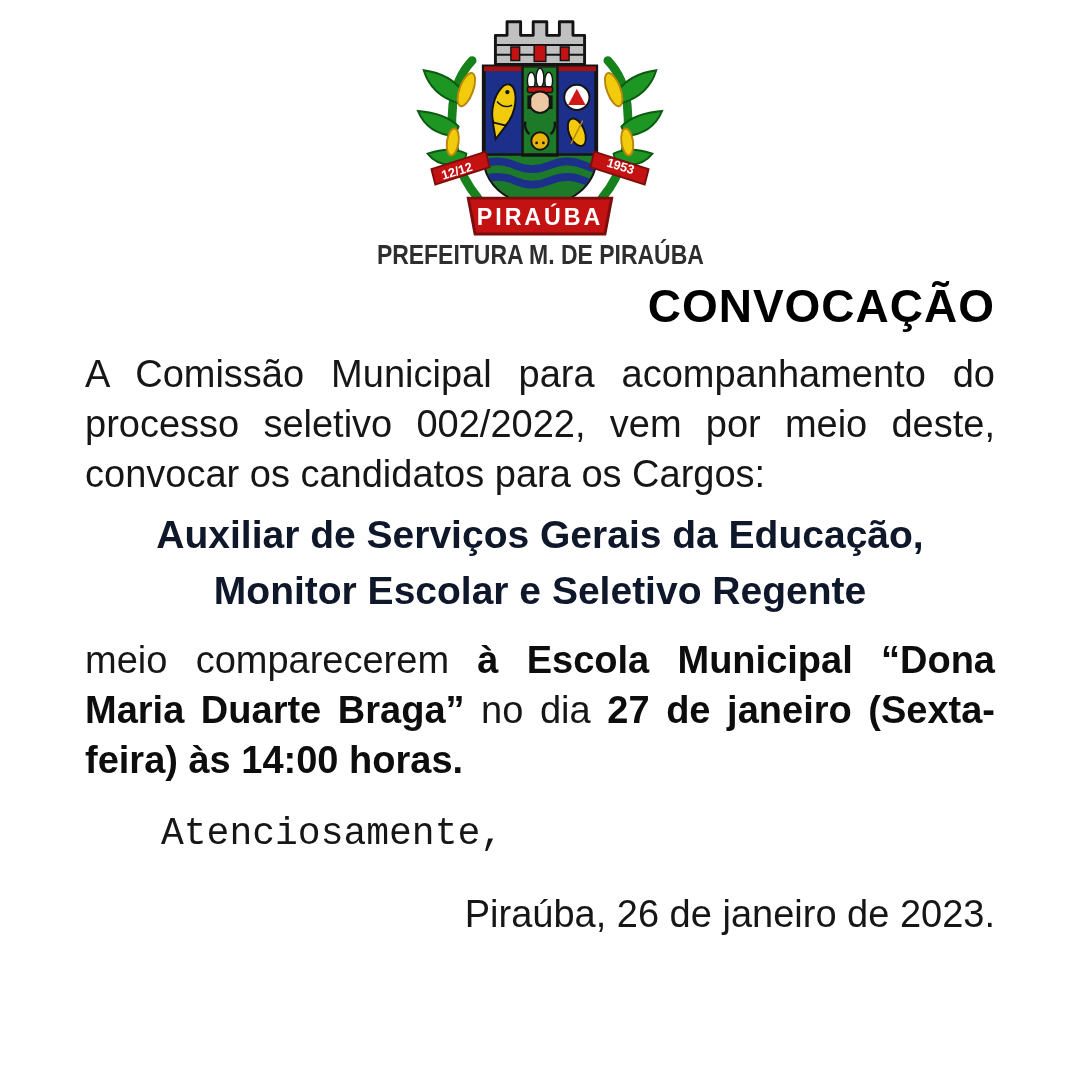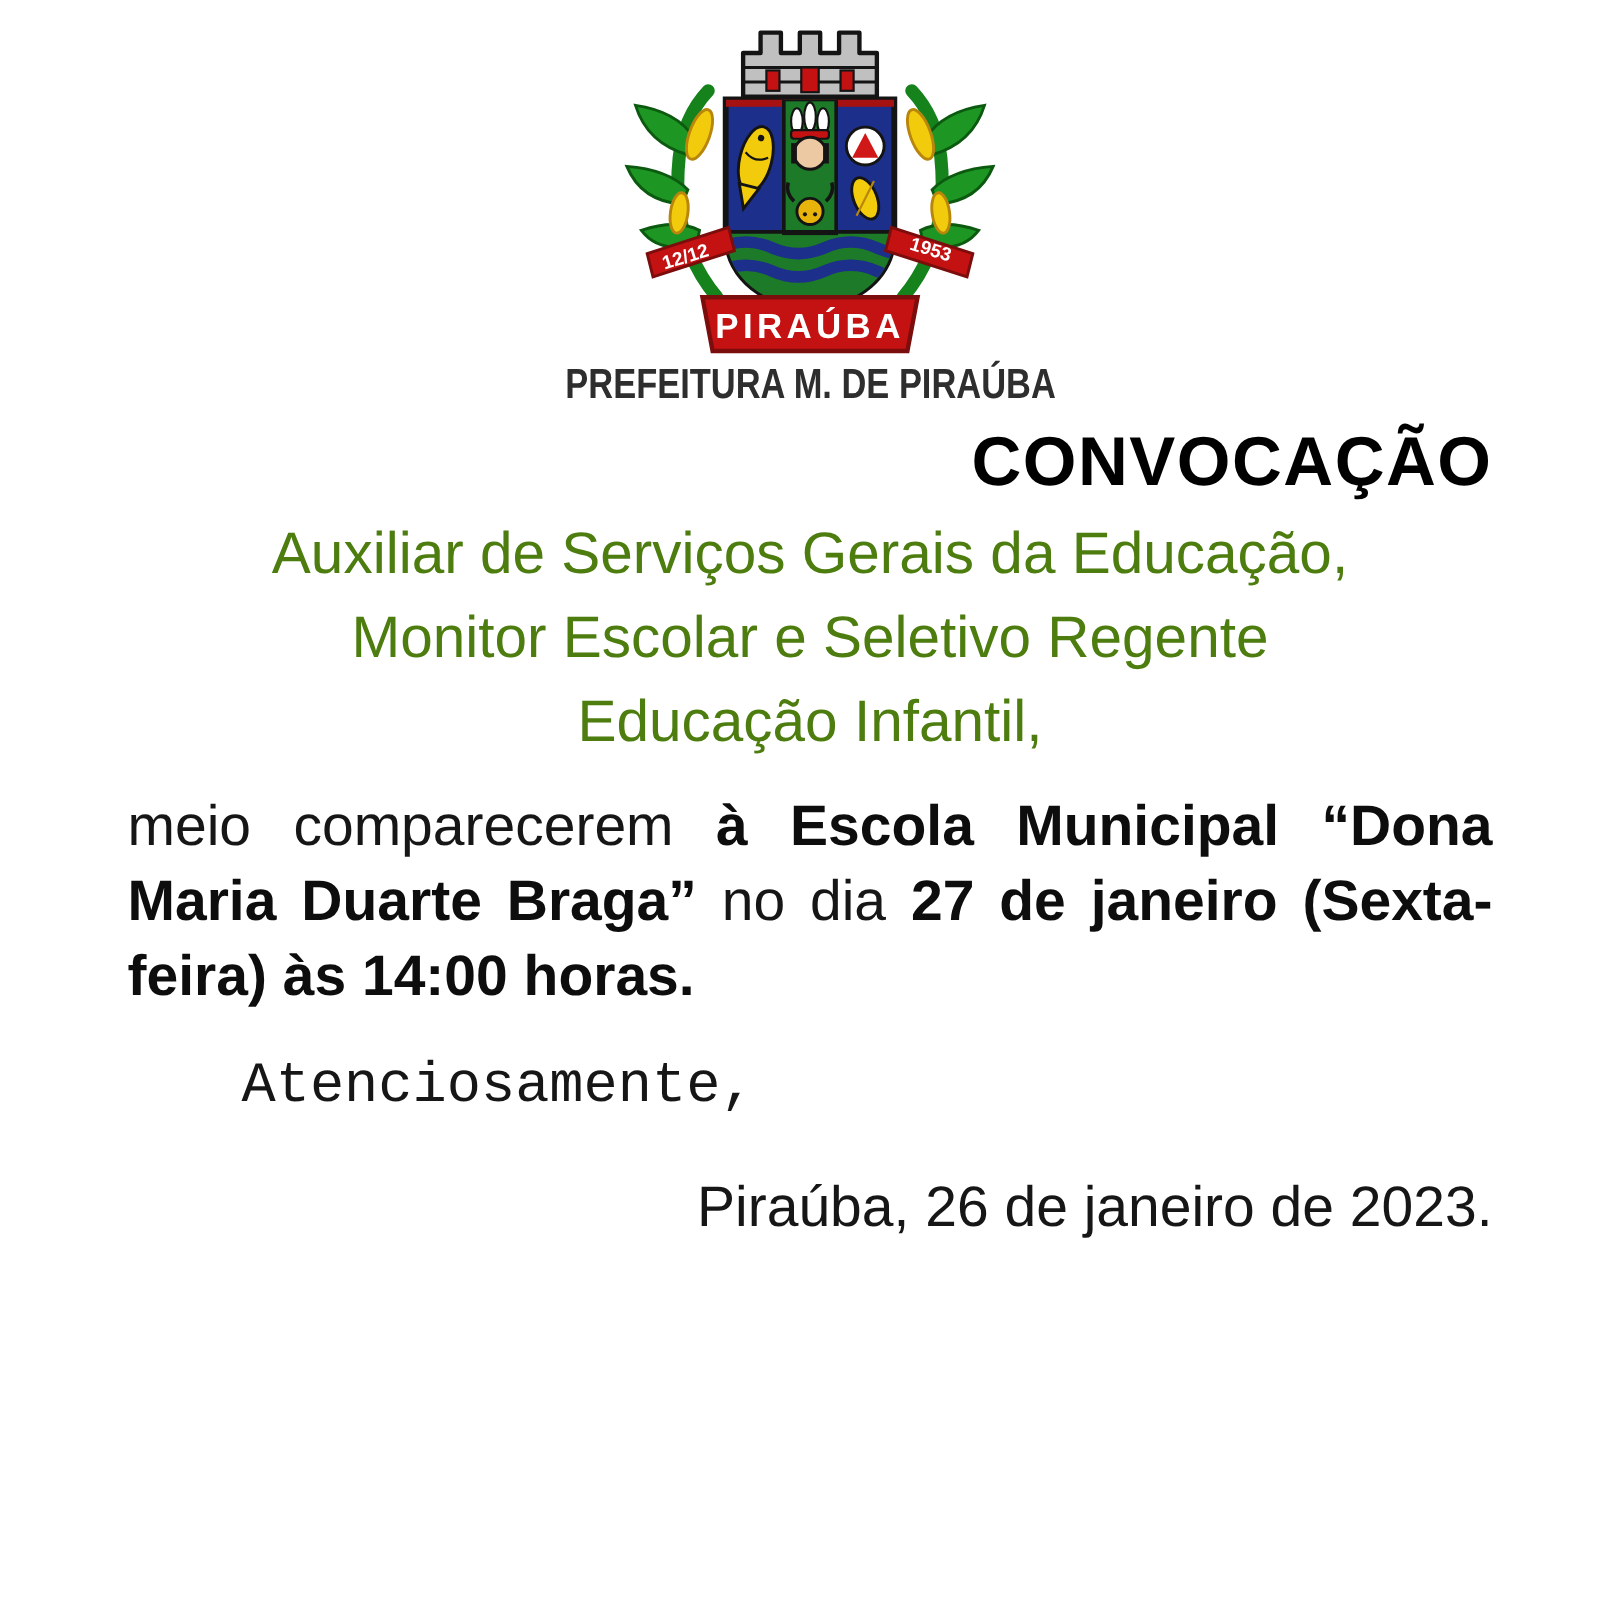--- a/index.html
+++ b/index.html
@@ -40,24 +40,24 @@
     line-height: 50px;
     text-align: justify;
     color: #161616;
     margin-top: 16px;
   }
   .bold { font-weight: bold; color: #0d0d0d; }
 
   .positions { margin-top: 8px; }
   .positions .pos-line {
     text-align: center;
-    font-weight: normal;
+    font-weight: bold;
     font-size: 39px;
     line-height: 56px;
-    color: #4d7c0f;
+    color: #0f172a;
     white-space: nowrap;
   }
 
   .closing {
     font-size: 38px;
     line-height: 50px;
     margin-top: 24px;
     padding-left: 76px;
     color: #161616;
     font-family: Liberation Mono, monospace;
@@ -175,25 +175,25 @@
       </g>
     </svg>
 
     <div class="org-name">
       <span>PREFEITURA M. DE PIRAÚBA</span>
     </div>
   </div>
 
   <h1 class="doc-title">CONVOCAÇÃO</h1>
 
+  <p class="para">A Comissão Municipal para acompanhamento do processo seletivo 002/2022, vem por meio deste, convocar os candidatos para os Cargos:</p>
 
   <div class="positions">
     <div class="pos-line">Auxiliar de Serviços Gerais da Educação,</div>
     <div class="pos-line">Monitor Escolar e Seletivo Regente</div>
-    <div class="pos-line">Educação Infantil,</div>
   </div>
 
   <p class="para"><span>meio comparecerem </span><span class="bold">à Escola Municipal “Dona Maria Duarte Braga”</span><span> no dia </span><span class="bold">27 de janeiro (Sexta-feira) às 14:00 horas.</span></p>
 
   <p class="closing">Atenciosamente,</p>
 
   <p class="date-line">Piraúba, 26 de janeiro de 2023.</p>
 
 </div>
 

